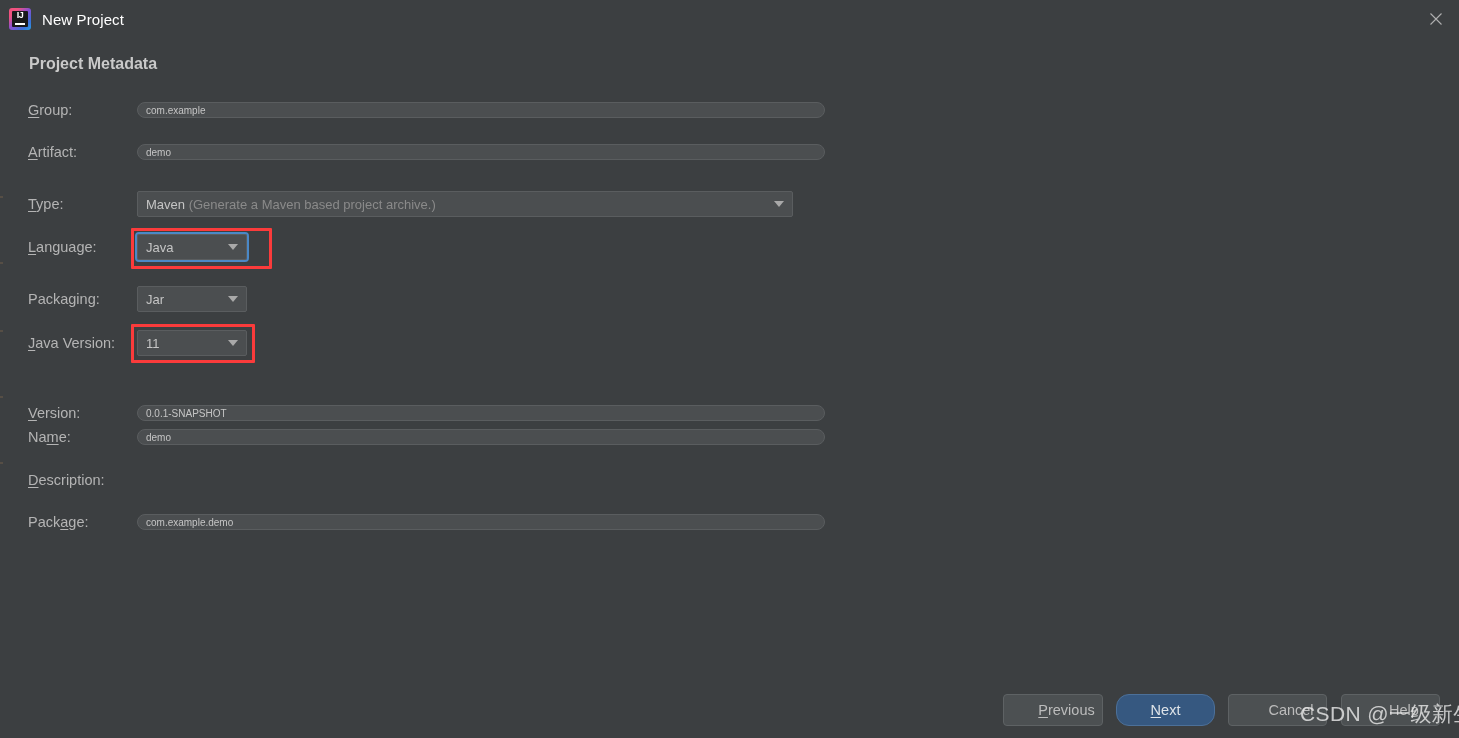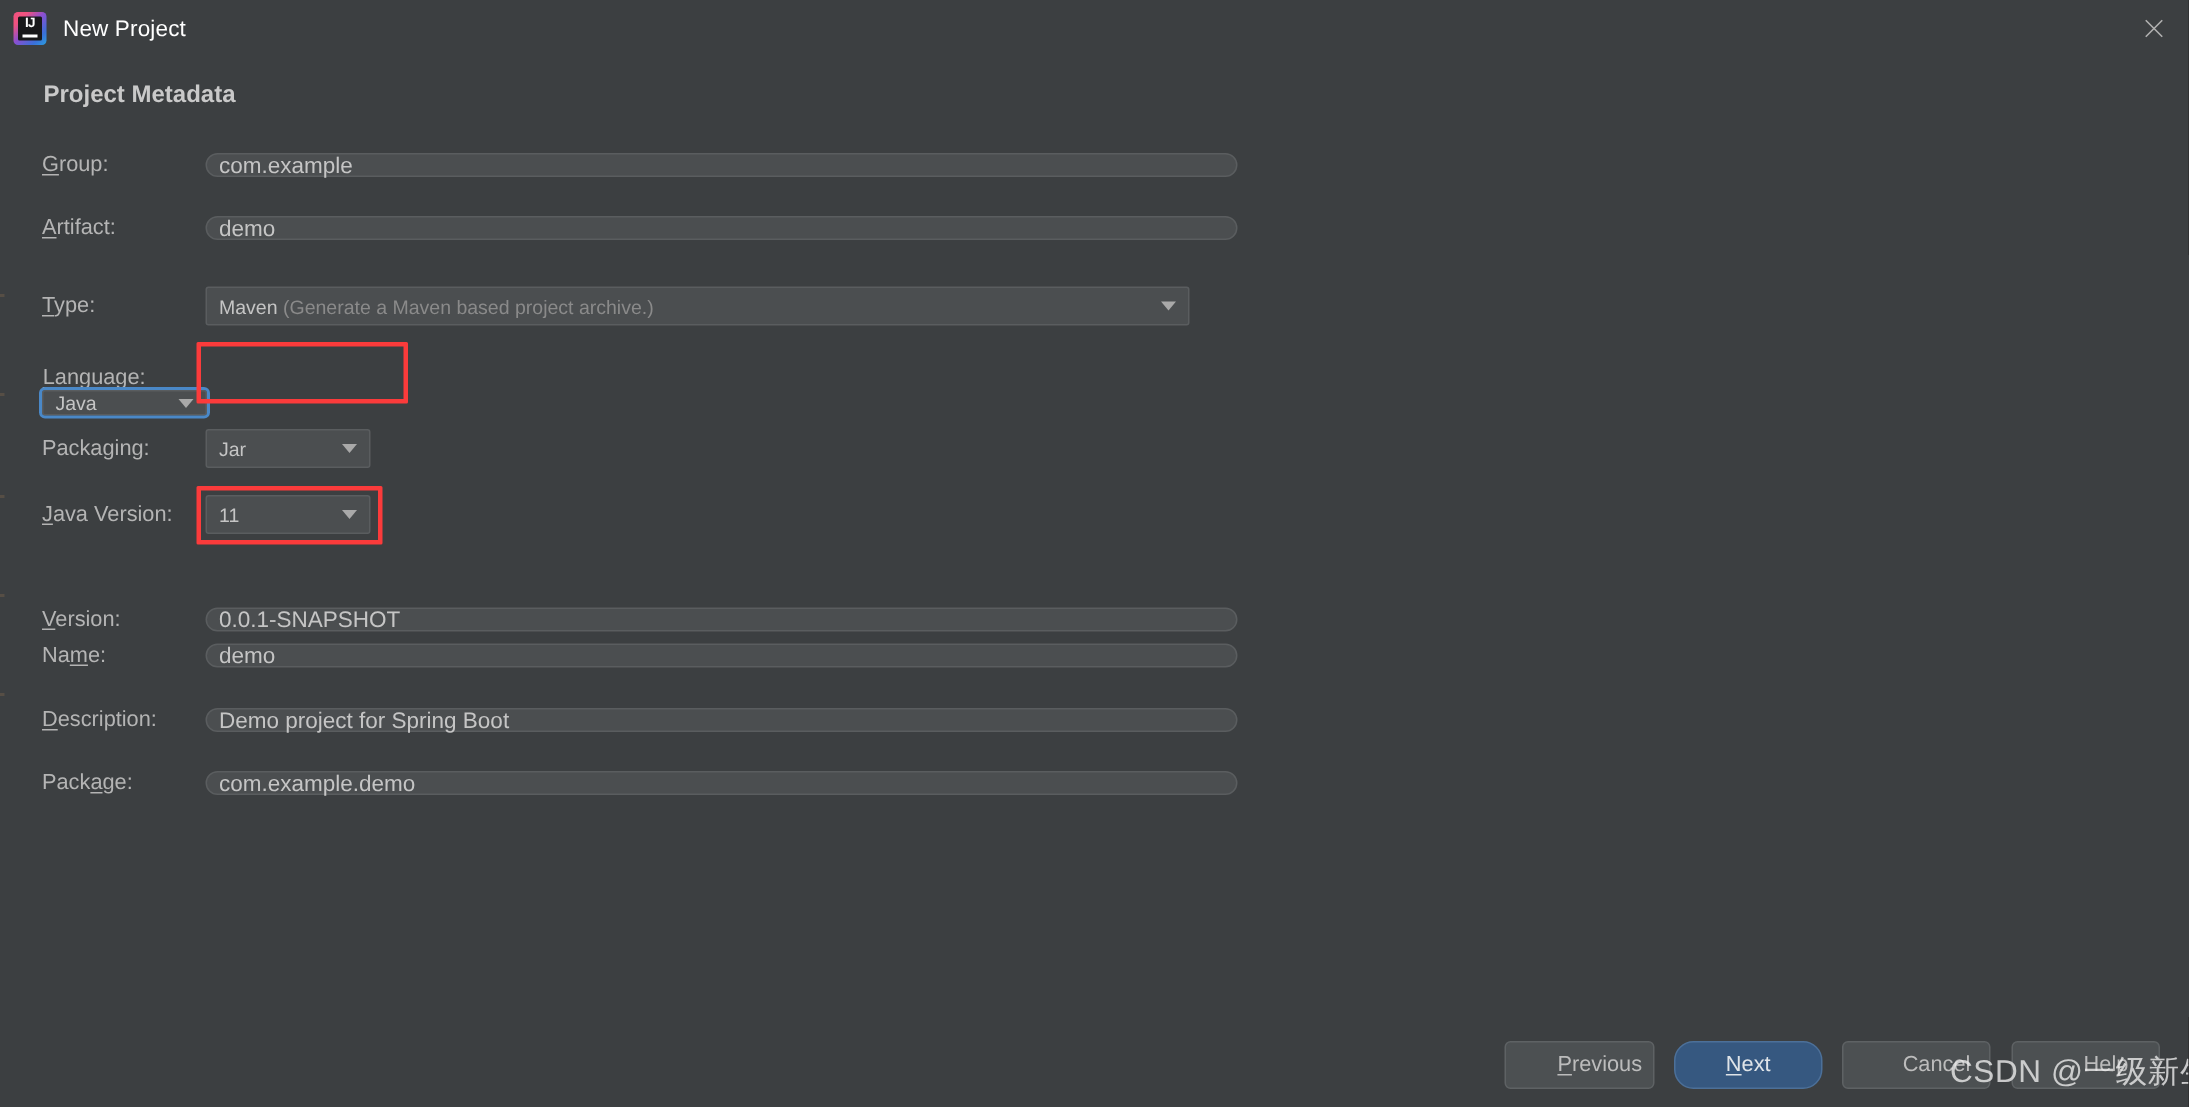--- a/index.html
+++ b/index.html
@@ -102,21 +102,21 @@
     text-underline-offset: 2px;
   }
 
   .text-input {
     height: 16px;
     background: #4b4e50;
     border: 1px solid #5a5d5f;
     border-radius: 13px;
     color: #c5c5c5;
     font-family: "Liberation Sans", sans-serif;
-    font-size: 15px;
+    font-size: 10px;
     padding: 0 8px;
     display: flex; align-items: center;
     outline: none;
   }
   .text-input.wide { width: 688px; }
 
   .combo {
     height: 26px;
     background: #4b4e50;
     border: 1px solid #5a5d5f;
@@ -259,21 +259,21 @@
   </div>
 
   <div class="form-row" style="top:191px;">
     <div class="field-label"><span></span><span class="mn">T</span><span>ype:</span></div>
     <div class="combo wide">
       <span class="combo-text"><span>Maven</span> <span class="hint">(Generate a Maven based project archive.)</span></span>
       <span class="arrow"></span>
     </div>
   </div>
 
-  <div class="form-row" style="top:244px;flex-direction:column;">
+  <div class="form-row" style="top:234px;">
     <div class="field-label"><span></span><span class="mn">L</span><span>anguage:</span></div>
     <div class="combo small focus-ring">
       <span class="combo-text">Java</span>
       <span class="arrow"></span>
     </div>
   </div>
   <div class="annot-red" style="left:131px; top:228px; width:141px; height:41px;"></div>
 
   <div class="form-row" style="top:286px;">
     <div class="field-label"><span>Packaging:</span><span class="mn"></span><span></span></div>
@@ -297,21 +297,20 @@
     <div class="text-input wide">0.0.1-SNAPSHOT</div>
   </div>
 
   <div class="form-row" style="top:424px;">
     <div class="field-label"><span>Na</span><span class="mn">m</span><span>e:</span></div>
     <div class="text-input wide">demo</div>
   </div>
 
   <div class="form-row" style="top:467px;">
     <div class="field-label"><span></span><span class="mn">D</span><span>escription:</span></div>
-    <div class="text-input wide">Demo project for Spring Boot</div>
   </div>
 
   <div class="form-row" style="top:509px;">
     <div class="field-label"><span>Pack</span><span class="mn">a</span><span>ge:</span></div>
     <div class="text-input wide">com.example.demo</div>
   </div>
 
   <div id="button-bar">
     <div class="dlg-button normal" style="left:1003px; width:100px;">
       <span><span></span><span class="mn">P</span><span>revious</span></span>

